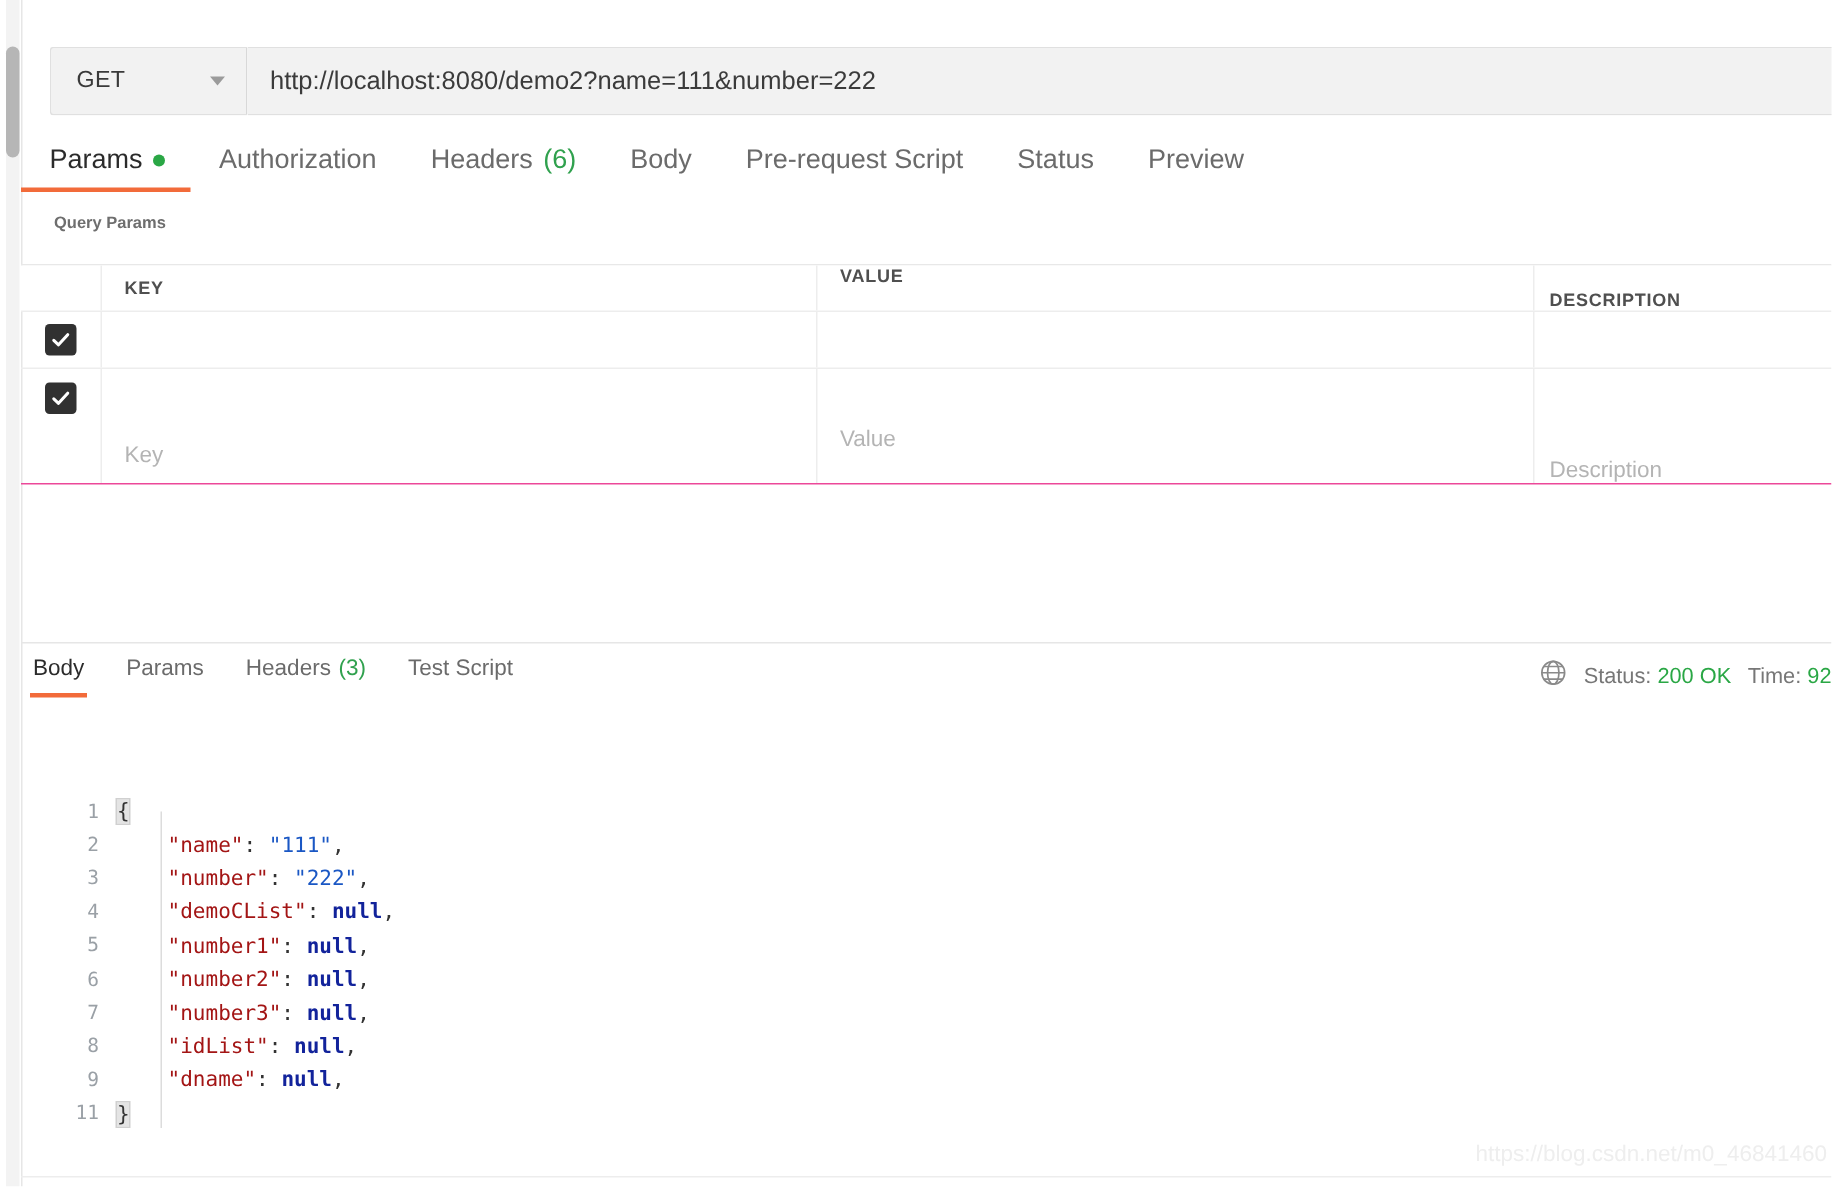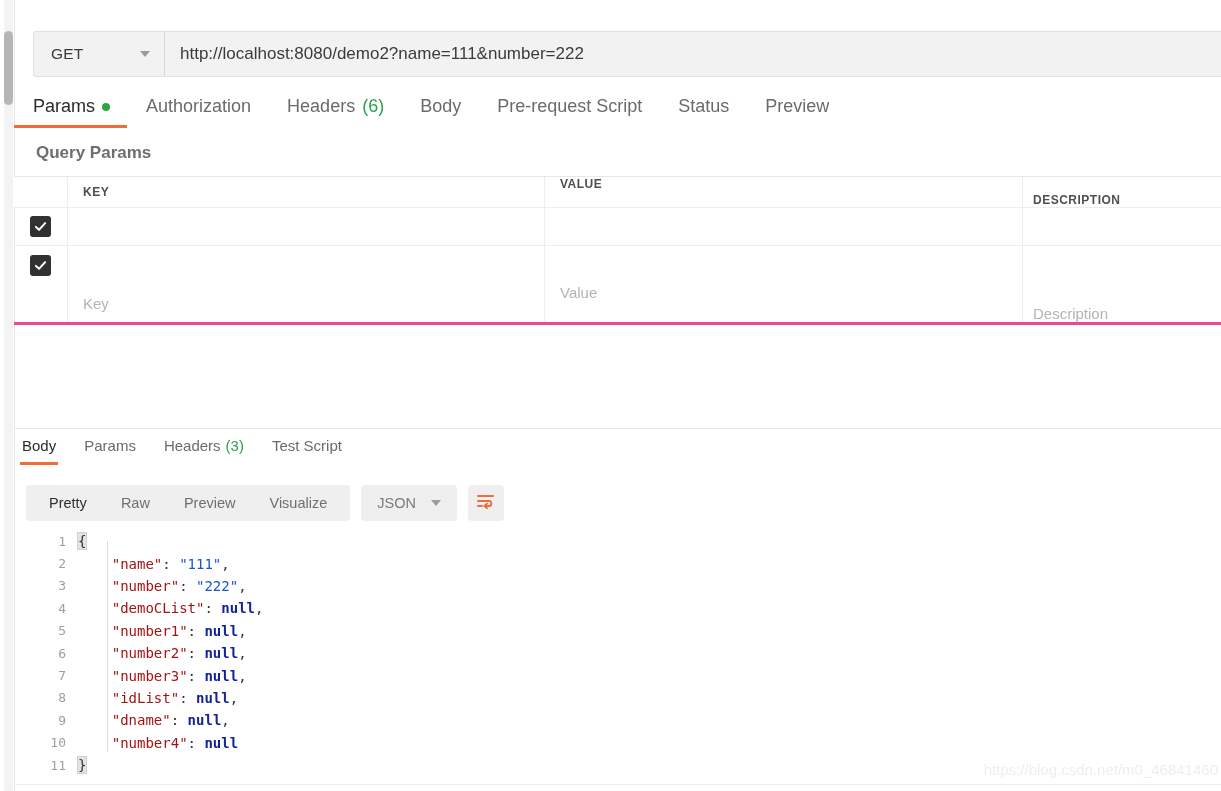--- a/index.html
+++ b/index.html
@@ -63,27 +63,27 @@
   .rtab.active { color: #2b2b2b; }
   .rtab.active::after {
     content: ""; position: absolute; left: -19px; right: -17px; bottom: 0;
     height: 3px; background: #f26b3a;
   }
   .dot-green { width: 8px; height: 8px; border-radius: 50%; background: #2aa745; display: inline-block; }
   .count-green { color: #30a14e; }
 
   .query-params-label {
     position: absolute; left: 36px; top: 143px;
-    font-size: 17px; font-weight: bold; color: #6e6e6e;
+    font-size: 11px; font-weight: bold; color: #6e6e6e;
   }
 
   
   .ptable {
     position: absolute; left: 14px; top: 176px; width: 1207px;
-    border-top: 1px solid #e8e8e8; border-bottom: 3px solid #ec4899;
+    border-top: 1px solid #e8e8e8; border-bottom: 1px solid #ec4899;
   }
   .prow { display: flex; height: 38px; border-bottom: 1px solid #ededed; }
   .prow:last-child { border-bottom: none; }
   .prow.head { height: 31px; background: #fff; }
   .cell-chk {
     width: 54px; display: flex; align-items: center; justify-content: center;
     border-right: 1px solid #ededed;
   }
   .cell-key { width: 477px; border-right: 1px solid #ededed; display: flex; align-items: center; padding-left: 15px; }
   .cell-val { width: 478px; border-right: 1px solid #ededed; display: flex; align-items: flex-start; padding-left: 15px; }
@@ -302,43 +302,34 @@
       </div>
       <div class="retab">
         <span>Headers</span>
         <span class="count-green">(3)</span>
       </div>
       <div class="retab">
         <span>Test Script</span>
       </div>
     </div>
 
-
-  <div class="viewer-bar">
-    <div class="seg" id="view-modes">
-        <div class="segbtn active">Pretty</div>
-        <div class="segbtn">Raw</div>
-        <div class="segbtn">Preview</div>
-        <div class="segbtn">Visualize</div>
-      </div>
-    <div class="fmt-pill">
-      <span class="fmt-label">JSON</span>
-      <span class="caret-dn"></span>
-    </div>
-    <div class="wrap-btn">
-      <span>
-        <svg width="19" height="16" viewBox="0 0 19 16" fill="none" stroke="#f26b3a" stroke-width="2" stroke-linecap="round">
-          <line x1="2" y1="3" x2="17" y2="3"></line>
-          <path d="M2 8 H14 a3 3 0 0 1 0 5 H9"></path>
-          <polyline points="11,10.6 8.4,13 11,15.2" stroke-width="1.8" fill="none"></polyline>
-          <line x1="2" y1="13" x2="6" y2="13"></line>
-        </svg>
-      </span>
-    </div>
+  <div class="status-strip">
+    <span>
+      <svg width="19" height="19" viewBox="0 0 20 20" fill="none" stroke="#8a8a8a" stroke-width="1.2">
+        <circle cx="10" cy="10" r="8"></circle>
+        <ellipse cx="10" cy="10" rx="4" ry="8"></ellipse>
+        <line x1="2" y1="10" x2="18" y2="10"></line>
+        <line x1="3.4" y1="5.6" x2="16.6" y2="5.6"></line>
+        <line x1="3.4" y1="14.4" x2="16.6" y2="14.4"></line>
+      </svg>
+    </span>
+    <span class="status-txt"><span>Status:</span> <span class="status-val">200 OK</span></span>
+    <span class="status-txt"><span>Time:</span> <span class="status-val">92</span></span>
   </div>
+
 
   <div class="code-area">
     <div class="indent-guide"></div>
     <div id="code-lines">
         <div class="code-line">
           <div class="lnum">1</div>
           <div class="ltext"><span class="k-punc brace-hl">{</span></div>
         </div>
         <div class="code-line">
           <div class="lnum">2</div>
@@ -366,24 +357,20 @@
         </div>
         <div class="code-line">
           <div class="lnum">8</div>
           <div class="ltext"><span class="k-punc">    </span><span class="k-key">"idList"</span><span class="k-punc">: </span><span class="k-null">null</span><span class="k-punc">,</span></div>
         </div>
         <div class="code-line">
           <div class="lnum">9</div>
           <div class="ltext"><span class="k-punc">    </span><span class="k-key">"dname"</span><span class="k-punc">: </span><span class="k-null">null</span><span class="k-punc">,</span></div>
         </div>
         <div class="code-line">
-          <div class="lnum">10</div>
-          <div class="ltext"><span class="k-punc">    </span><span class="k-key">"number4"</span><span class="k-punc">: </span><span class="k-null">null</span></div>
-        </div>
-        <div class="code-line">
           <div class="lnum">11</div>
           <div class="ltext"><span class="k-punc brace-hl">}</span></div>
         </div>
       </div>
   </div>
 
   <div class="watermark">https://blog.csdn.net/m0_46841460</div>
   <div class="bottom-line"></div>
 </div>
 

